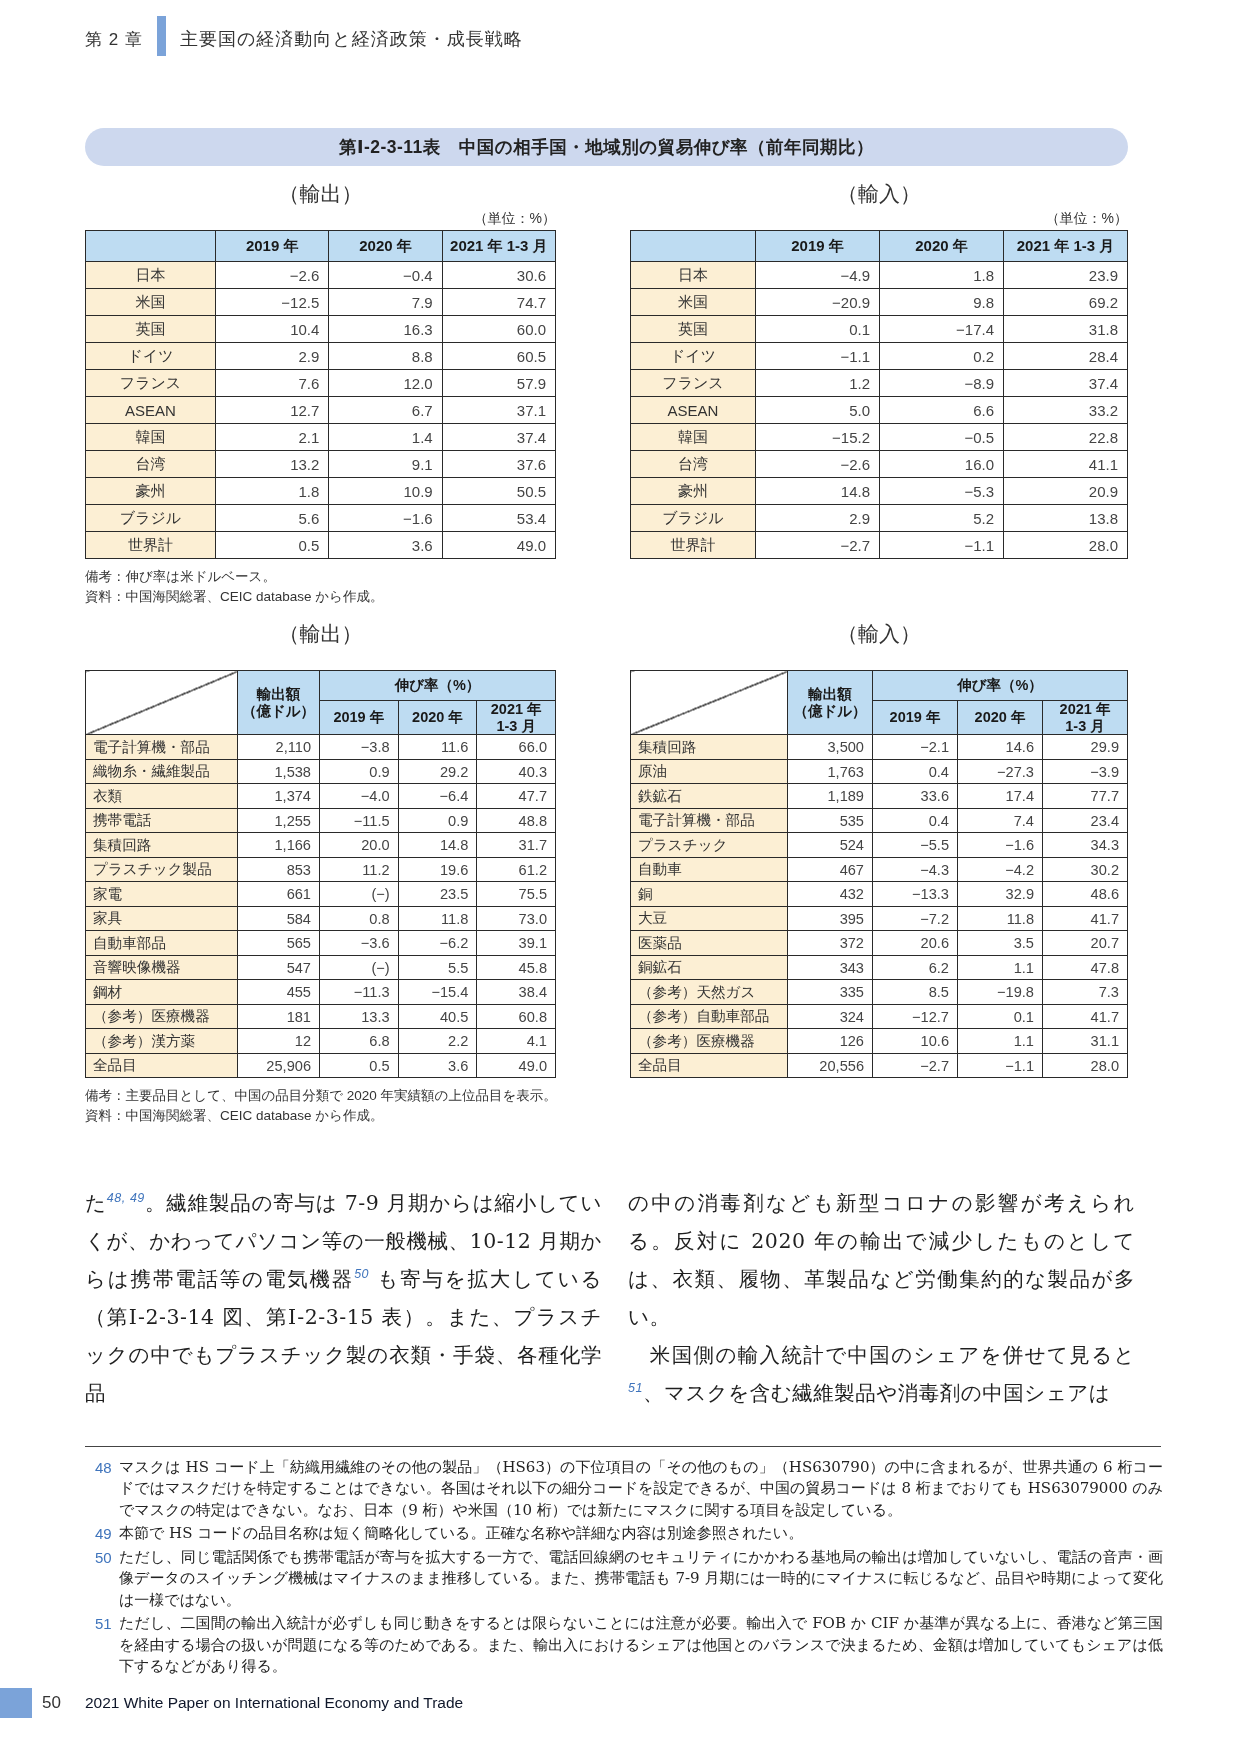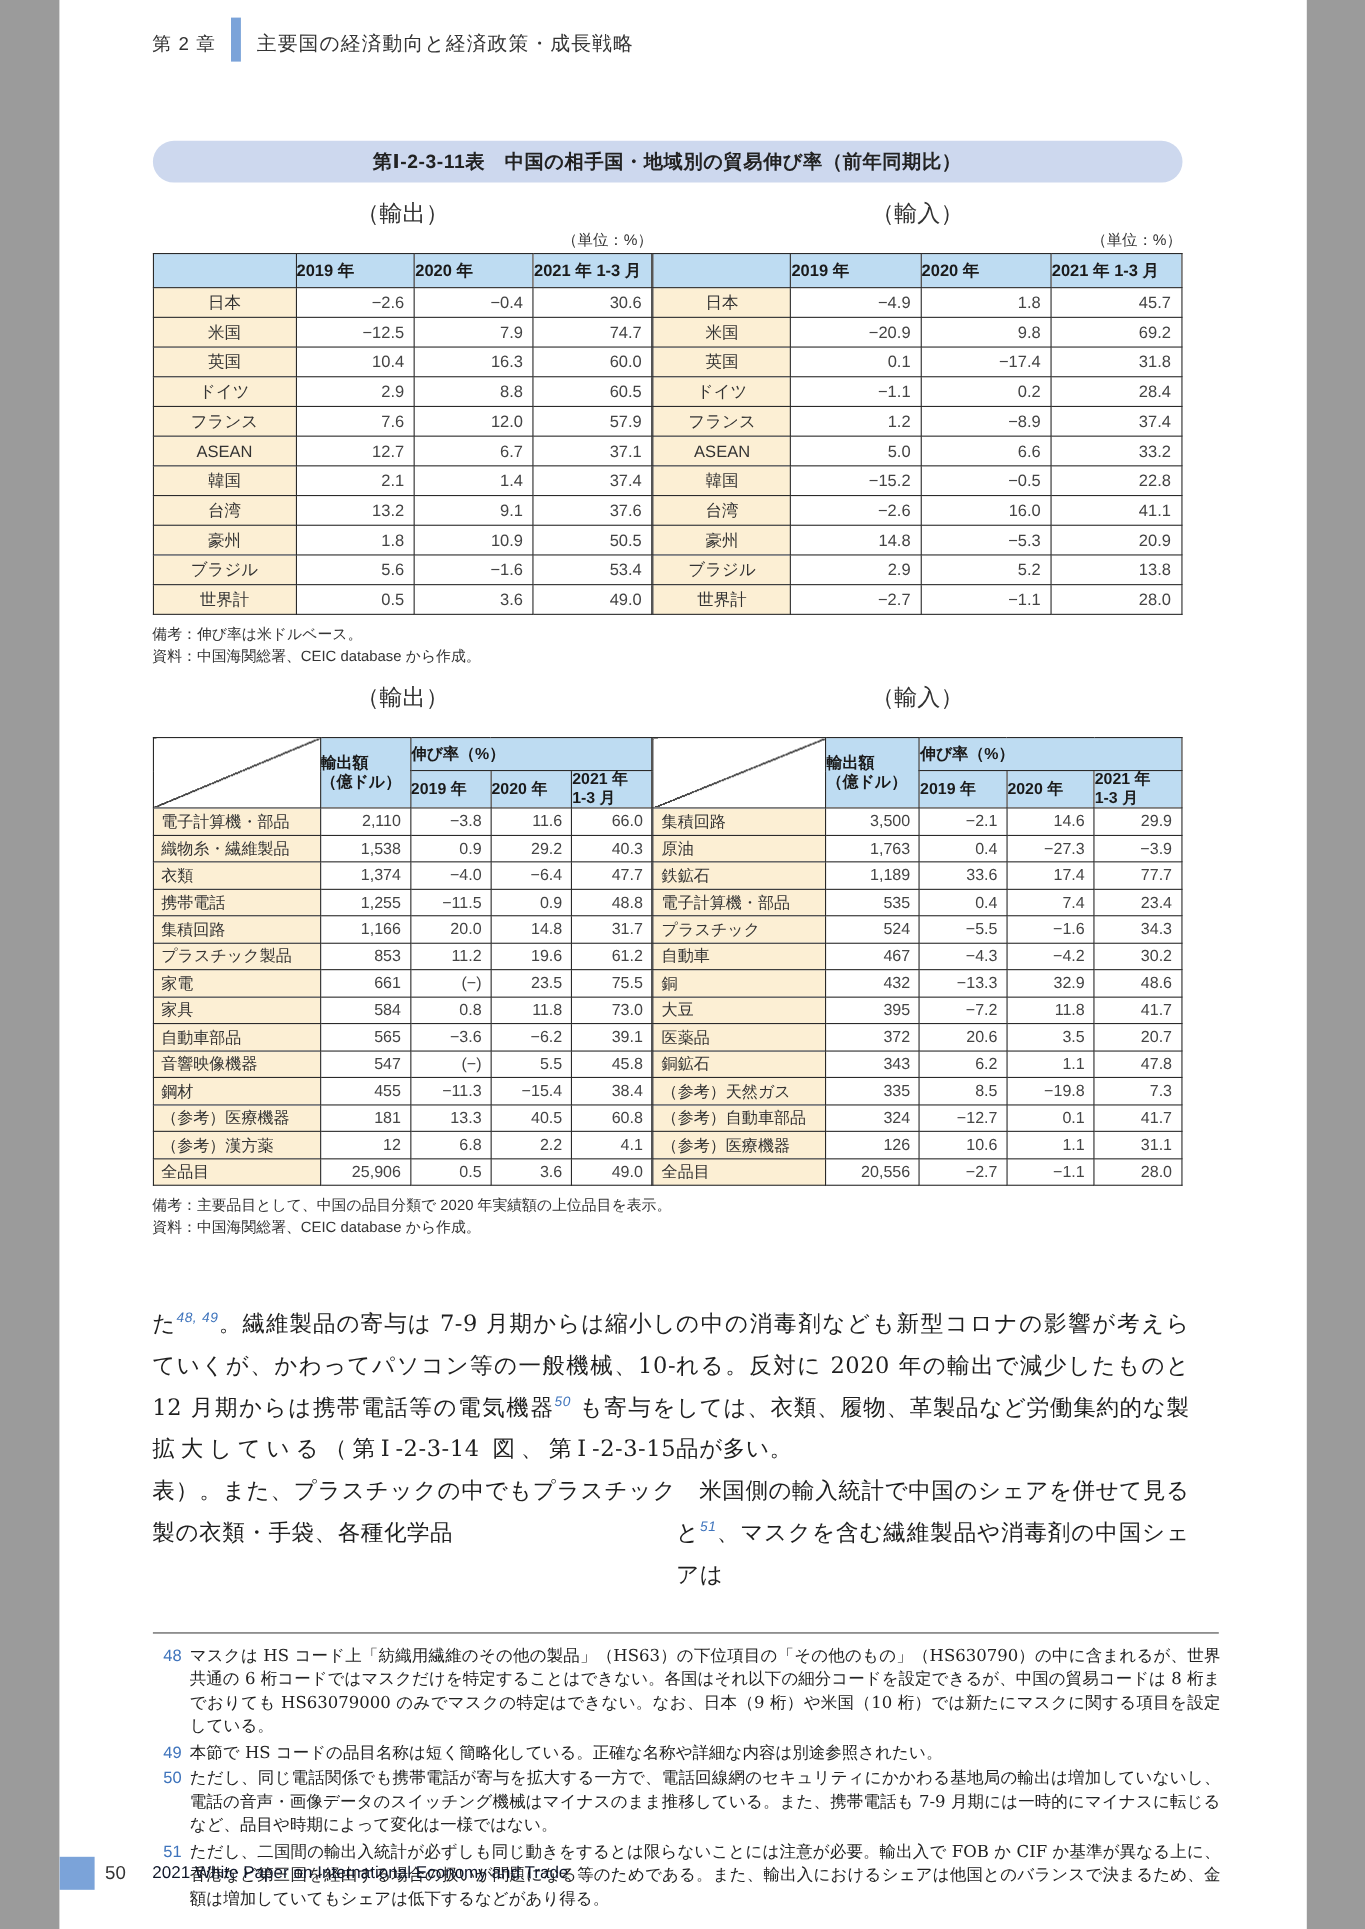--- a/index.html
+++ b/index.html
@@ -1,18 +1,18 @@
 <!DOCTYPE html>
 <html lang="ja"><head>
 <meta charset="utf-8">
 <style>
   * { margin:0; padding:0; box-sizing:border-box; }
   html,body { background:#9b9b9b; }
   .page {
-    position:relative; width:1134px; height:1754px; margin:0 auto;
+    position:relative; width:1241px; height:1754px; margin:0 auto;
     background:#ffffff; overflow:hidden;
     font-family:"Liberation Sans","DejaVu Sans",sans-serif; color:#2b2b2b;
   }
   
   .pg-header { display:flex; align-items:center; gap:14px; padding:22px 0 0 85px; }
   .chapter-label { font-size:17px; color:#333; letter-spacing:1px; }
   .chapter-bar { width:9px; height:40px; background:#7ba3d9; margin-top:-6px; }
   .chapter-title { font-size:18px; color:#333; letter-spacing:1px; }
 
   
@@ -28,21 +28,21 @@
   .tables-row { display:flex; margin:0 113px 0 85px; justify-content:space-between; }
   .tcol { display:flex; flex-direction:column; }
   .tcol-l { width:471px; }
   .tcol-r { width:498px; }
   .sub-label { text-align:center; font-size:21px; color:#333; margin-top:14px; }
   .unit-label { text-align:right; font-size:14px; color:#333; height:20px; margin-top:2px; }
   .unit-spacer { height:22px; }
 
   table { border-collapse:collapse; table-layout:fixed; width:100%; }
   th,td { border:1.4px solid #2a2a2a; font-weight:normal; overflow:hidden; }
-  thead th { background:#bedcf2; font-weight:bold; text-align:left; font-size:15px; color:#1a1a1a; }
+  thead th { background:#bedcf2; font-weight:bold; text-align:center; font-size:15px; color:#1a1a1a; }
   .t1 thead th { height:31px; }
   .t1 tbody th { background:#fcefd4; text-align:center; font-size:15px; height:27px; color:#333; }
   .t1 tbody td { text-align:right; padding-right:9px; font-size:15px; color:#444; }
   .t2 thead th { font-size:14.5px; }
   .t2 thead .hrow1 th { height:30px; }
   .t2 tbody th { background:#fcefd4; text-align:left; padding-left:7px; font-size:14.6px; height:24.5px; color:#333; }
   .t2 tbody td { text-align:right; padding-right:8px; font-size:14.6px; color:#444; }
   .prewrap { white-space:pre-line; line-height:1.15; }
   .diag {
     background:
@@ -195,21 +195,21 @@
             <th>2019 年</th>
             <th>2020 年</th>
             <th>2021 年 1-3 月</th>
           </tr>
         </thead>
         <tbody id="t1-import-body">
             <tr>
               <th>日本</th>
               <td>−4.9</td>
               <td>1.8</td>
-              <td>45.7</td>
+              <td>23.9</td>
             </tr>
             <tr>
               <th>米国</th>
               <td>−20.9</td>
               <td>9.8</td>
               <td>69.2</td>
             </tr>
             <tr>
               <th>英国</th>
               <td>0.1</td>

